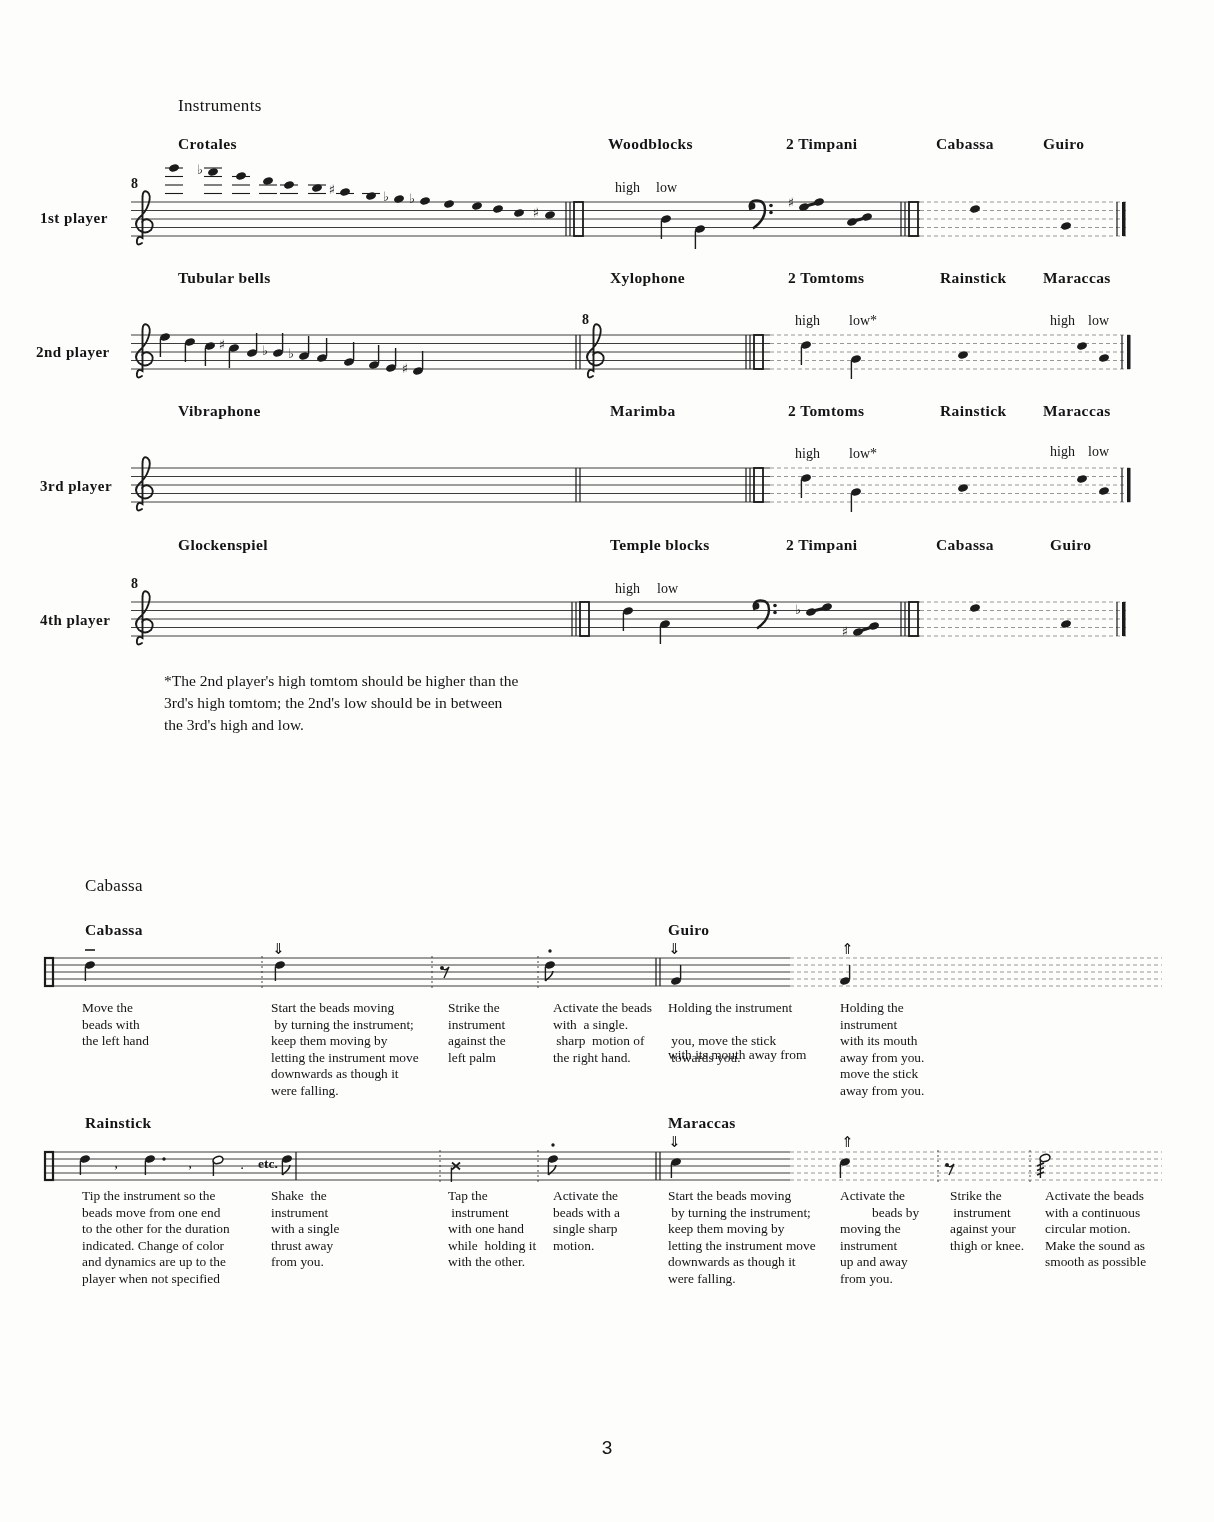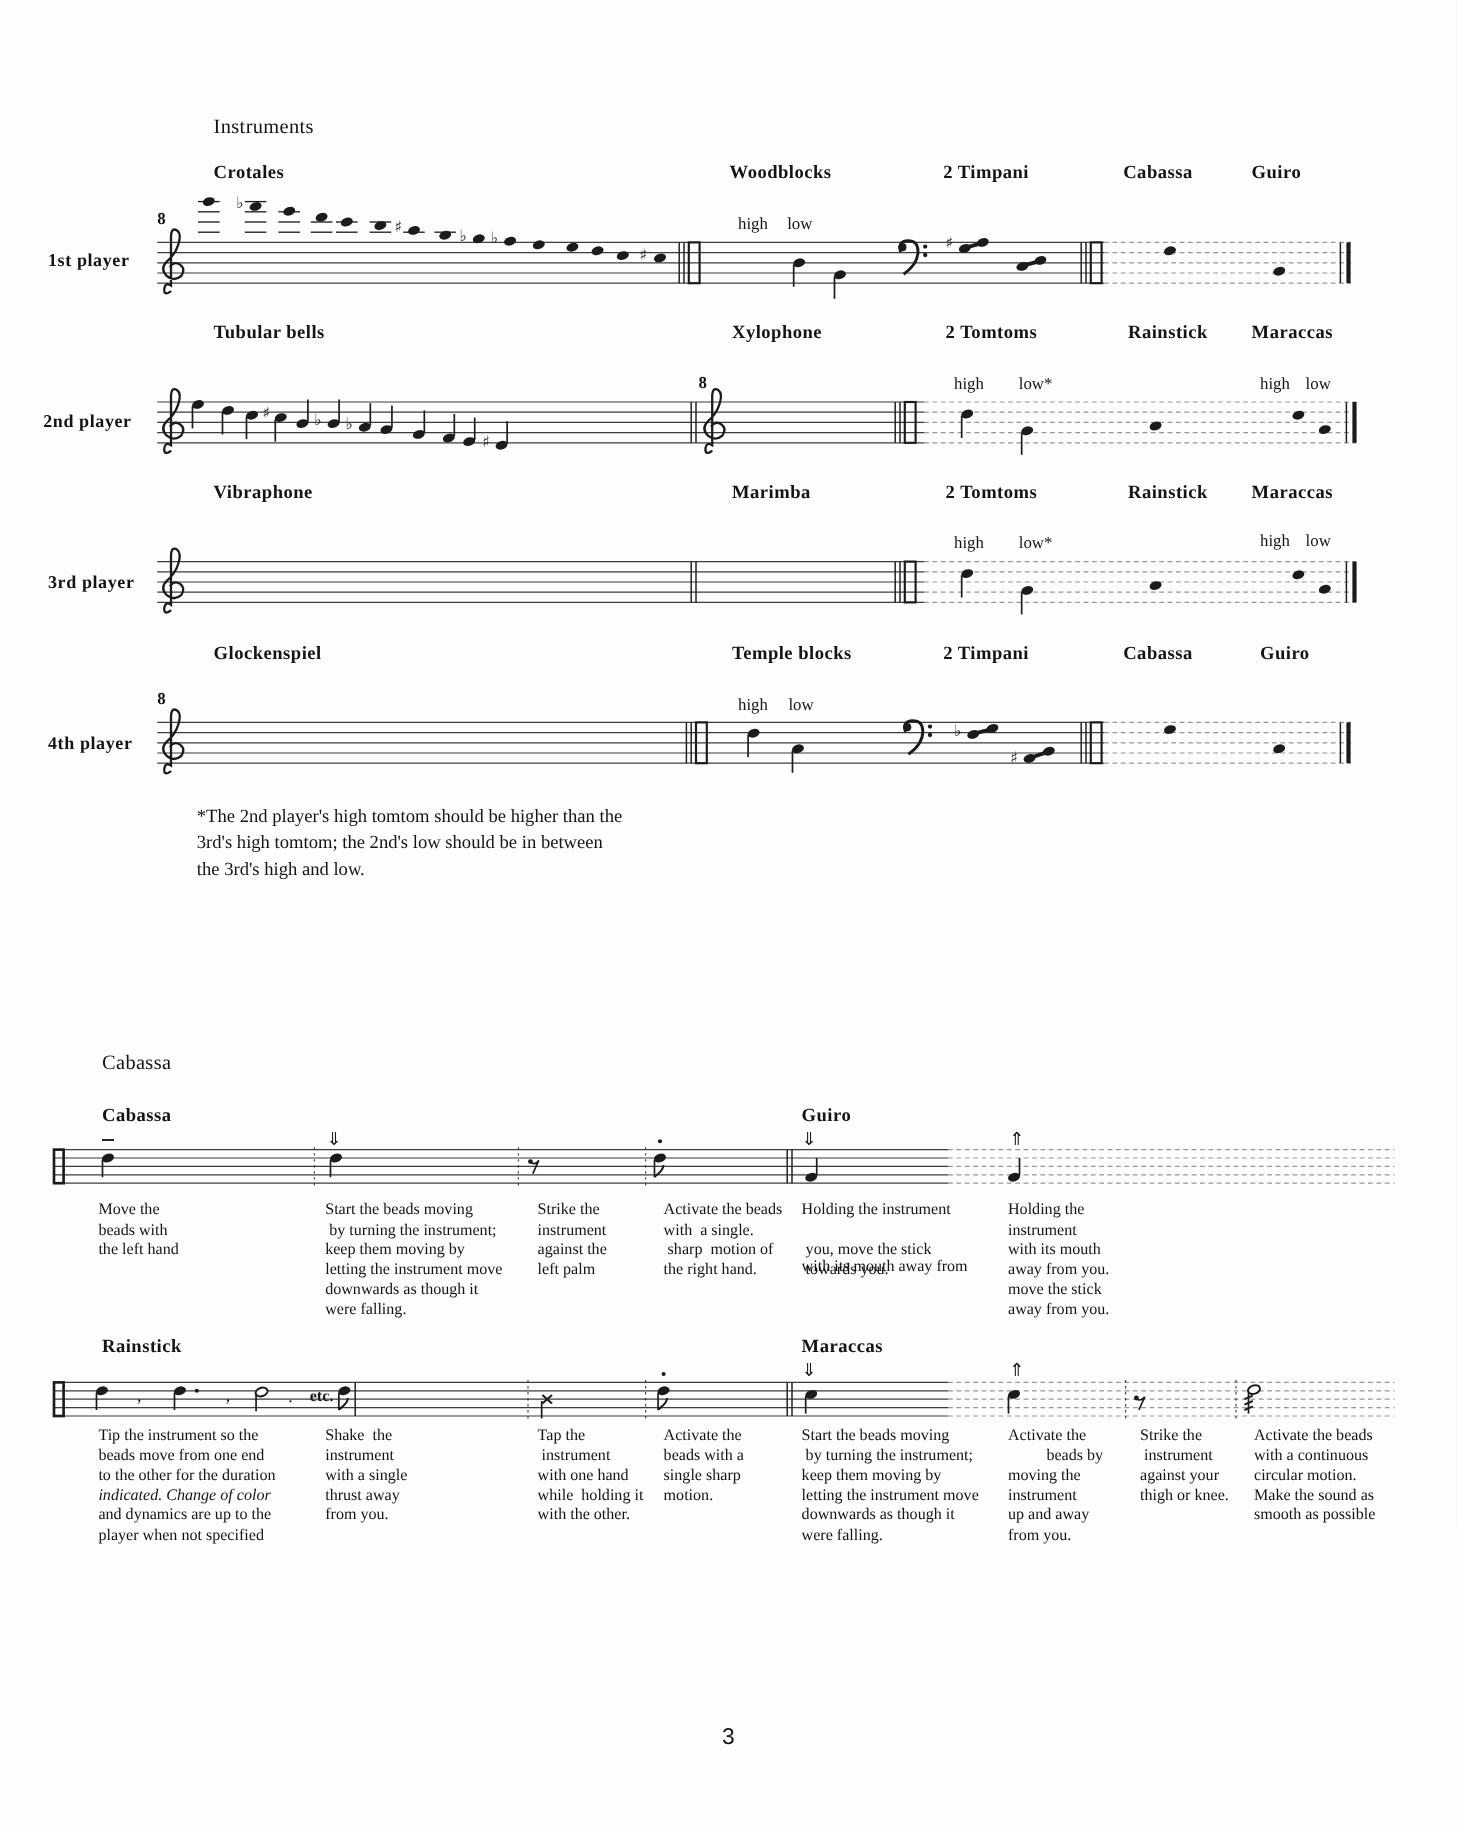--- a/index.html
+++ b/index.html
@@ -397,21 +397,21 @@
     <div class="t col" style="left: 668px; top: 1049.5px;"> towards you.</div>
     <div class="t col" style="left: 840px; top: 1000px;">Holding the</div>
     <div class="t col" style="left: 840px; top: 1016.5px;">instrument</div>
     <div class="t col" style="left: 840px; top: 1033px;">with its mouth</div>
     <div class="t col" style="left: 840px; top: 1049.5px;">away from you.</div>
     <div class="t col" style="left: 840px; top: 1066px;">move the stick</div>
     <div class="t col" style="left: 840px; top: 1082.5px;">away from you.</div>
     <div class="t col" style="left: 82px; top: 1188px;">Tip the instrument so the</div>
     <div class="t col" style="left: 82px; top: 1204.5px;">beads move from one end</div>
     <div class="t col" style="left: 82px; top: 1221px;">to the other for the duration</div>
-    <div class="t col" style="left: 82px; top: 1237.5px; font-style: italic;">indicated. Change of color</div>
+    <div class="t col" style="left: 82px; top: 1237.5px;">indicated. Change of color</div>
     <div class="t col" style="left: 82px; top: 1254px;">and dynamics are up to the</div>
     <div class="t col" style="left: 82px; top: 1270.5px;">player when not specified</div>
     <div class="t col" style="left: 271px; top: 1188px;">Shake  the</div>
     <div class="t col" style="left: 271px; top: 1204.5px;">instrument</div>
     <div class="t col" style="left: 271px; top: 1221px;">with a single</div>
     <div class="t col" style="left: 271px; top: 1237.5px;">thrust away</div>
     <div class="t col" style="left: 271px; top: 1254px;">from you.</div>
     <div class="t col" style="left: 448px; top: 1188px;">Tap the</div>
     <div class="t col" style="left: 448px; top: 1204.5px;"> instrument</div>
     <div class="t col" style="left: 448px; top: 1221px;">with one hand</div>

